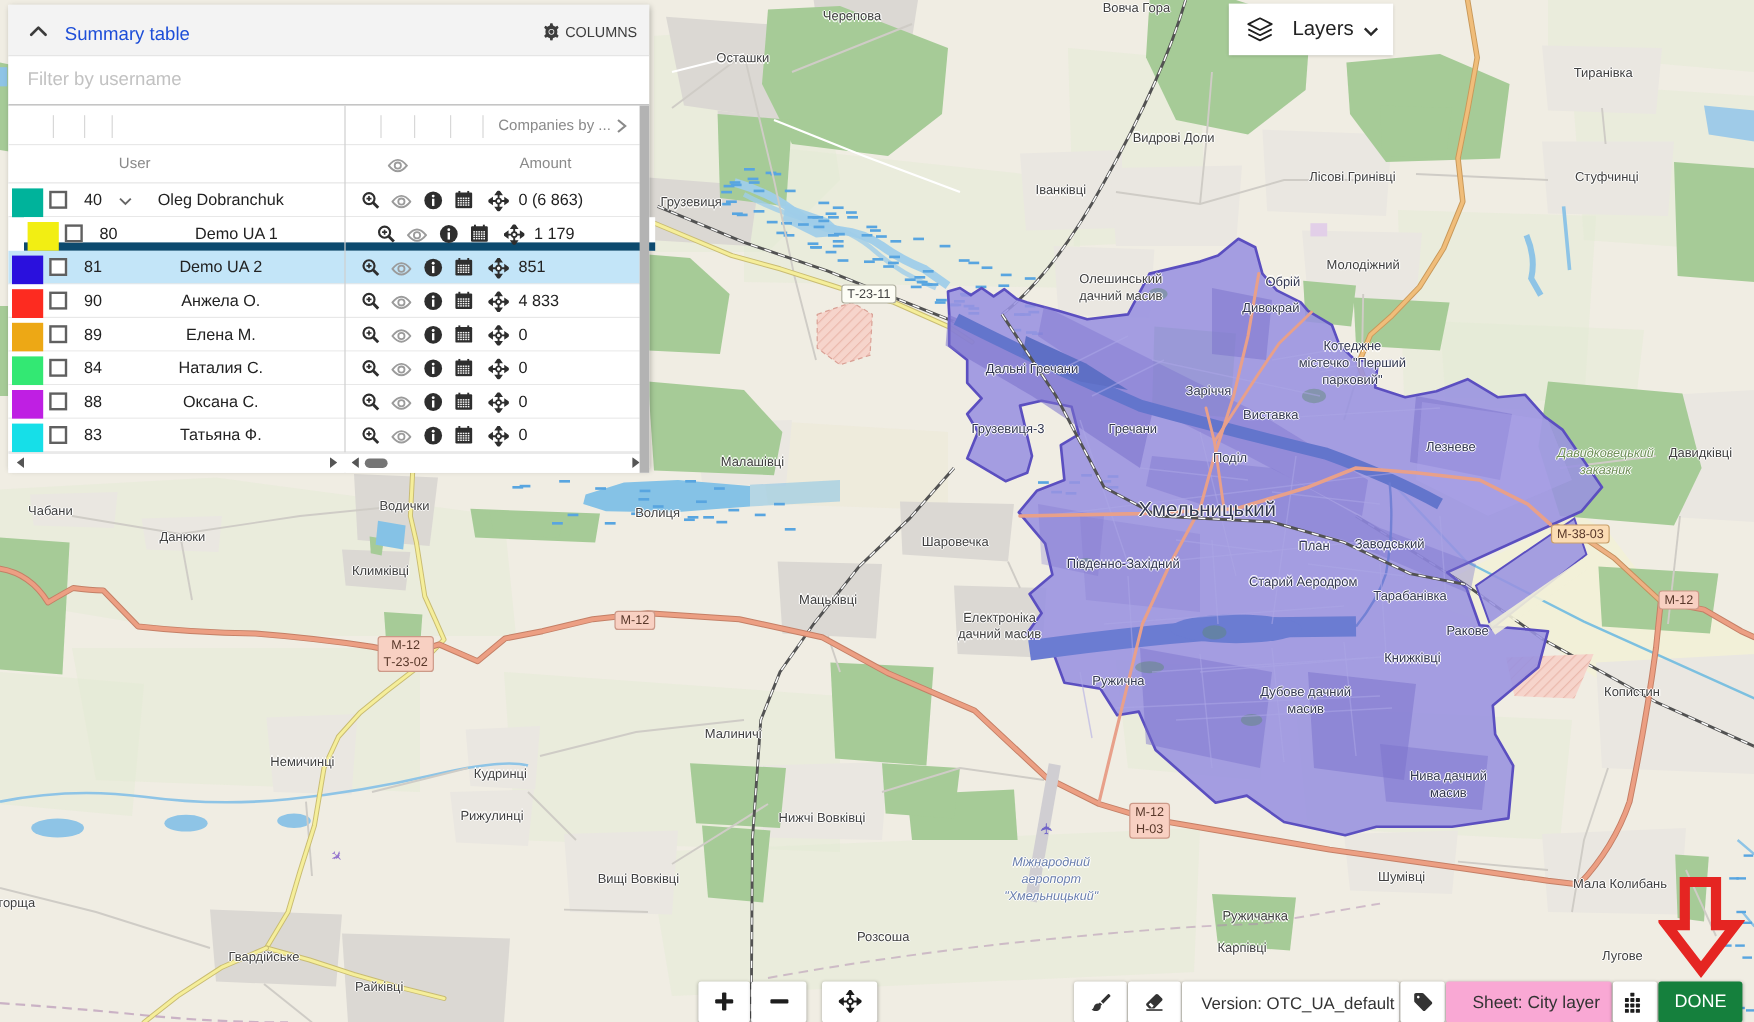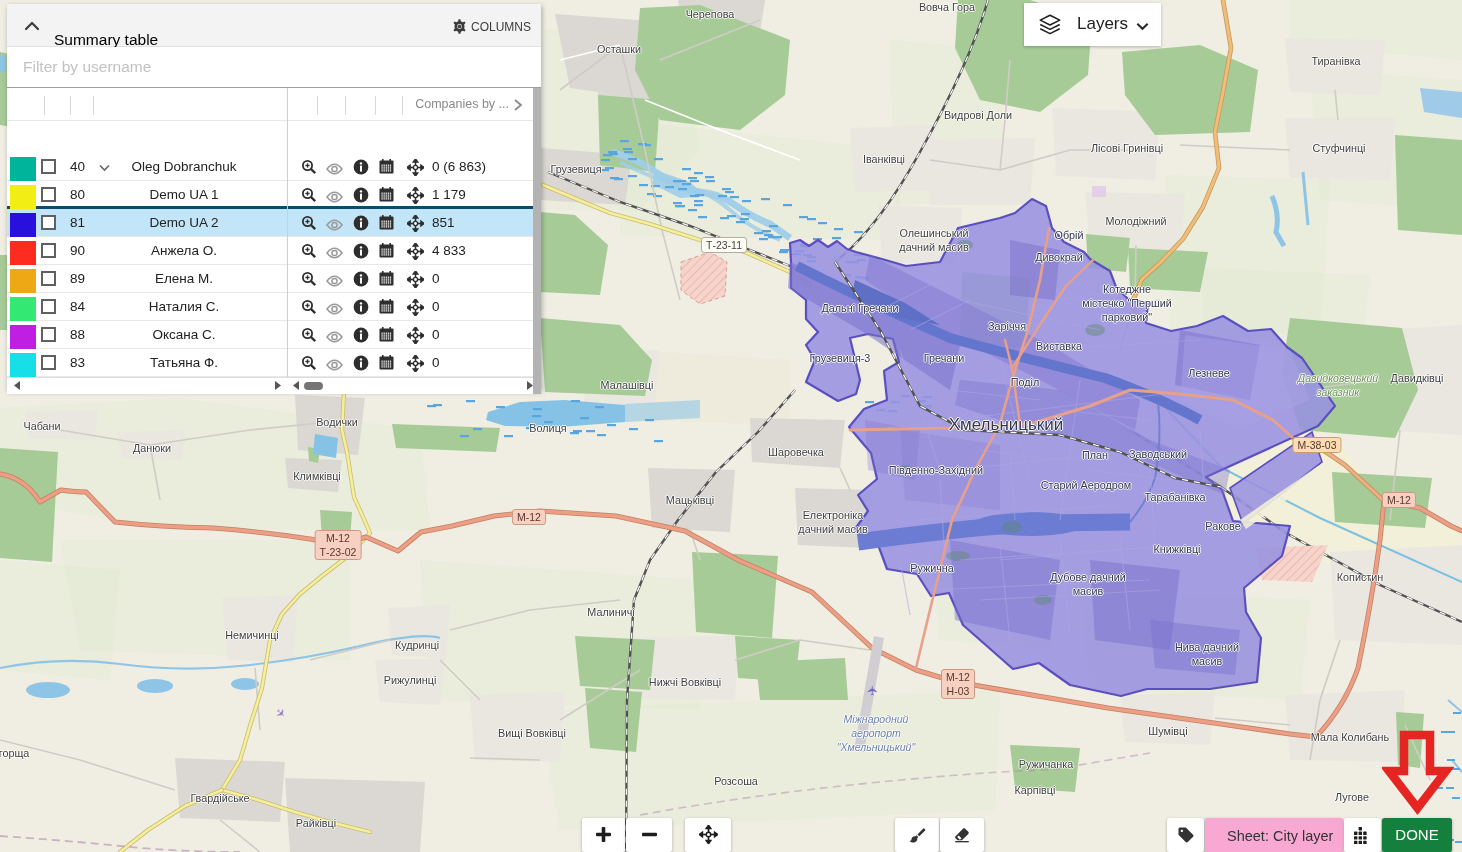--- a/index.html
+++ b/index.html
@@ -426,21 +426,21 @@
 <div class="Sh" style="left:338px;top:545px;">М-12<br>Т-23-02</div>
 <div class="Sh" style="left:529px;top:517px;">М-12</div>
 <div class="Sh" style="left:958px;top:684px;">М-12<br>Н-03</div>
 <div class="Sh" style="left:1399px;top:500px;">М-12</div>
 <div class="Sh" style="left:1317px;top:445px;background:#fbdcb4;border-color:#c9a06a">М-38-03</div>
 <div style="position:absolute;left:7px;top:4px;width:534px;height:386px;background:#fff;box-shadow:1px 2px 5px rgba(0,0,0,.3);z-index:10;">
 <div style="position:absolute;left:0;top:0;width:534px;height:43px;background:#f3f3f3;border-bottom:1px solid #e2e2e2;">
 <svg width="18" height="18" viewBox="0 0 18 18" style="position:absolute;left:16px;top:13px">
           <path d="M3 12 L9 6 L15 12" fill="none" stroke="#3c3c3c" stroke-width="2.2" stroke-linecap="round" stroke-linejoin="round"></path>
         </svg>
-<span style="position:absolute;left:47px;top:27px;font-size:15.5px;color:#000000;">Summary table</span>
+<span style="position:absolute;left:47px;top:16px;font-size:15.5px;color:#1d4ed8;">Summary table</span>
 <svg width="15" height="15" viewBox="0 0 100 100" style="position:absolute;left:445px;top:15px">
           <path fill="#3c3c3c" d="M50 34 A16 16 0 1 0 50 66 A16 16 0 1 0 50 34 M43.8 2 L56.2 2 L58.9 15.2 Q65.7 17.2 71.3 21.3 L84 16.7 L90.2 27.4 L80.9 37.2 Q83.2 43.8 83.2 50 Q83.2 56.2 80.9 62.8 L90.2 72.6 L84 83.3 L71.3 78.7 Q65.7 82.8 58.9 84.8 L56.2 98 L43.8 98 L41.1 84.8 Q34.3 82.8 28.7 78.7 L16 83.3 L9.8 72.6 L19.1 62.8 Q16.8 56.2 16.8 50 Q16.8 43.8 19.1 37.2 L9.8 27.4 L16 16.7 L28.7 21.3 Q34.3 17.2 41.1 15.2 Z M50 38 A12 12 0 1 1 50 62 A12 12 0 1 1 50 38"></path>
         </svg>
 <span style="position:absolute;left:464px;top:16px;font-size:12px;color:#3c3c3c;">COLUMNS</span>
 </div>
 <div style="position:absolute;left:0;top:43px;width:534px;height:41px;background:#fff;border-bottom:1px solid #9f9f9f;">
 <span style="position:absolute;left:16px;top:11px;font-size:15.5px;color:#c2c2c2;">Filter by username</span>
       </div>
 <div style="position:absolute;left:0;top:84px;width:534px;height:306px;background:#fff;">
 <div style="position:absolute;left:0;top:0;width:526px;height:33px;border-bottom:1px solid #e8e8e8;">
@@ -448,20 +448,28 @@
 <div style="position:absolute;left:63px;top:8px;width:1px;height:19px;background:#d8d8d8;"></div>
 <div style="position:absolute;left:86px;top:8px;width:1px;height:19px;background:#d8d8d8;"></div>
 <div style="position:absolute;left:310px;top:8px;width:1px;height:19px;background:#d8d8d8;"></div>
 <div style="position:absolute;left:338px;top:8px;width:1px;height:19px;background:#d8d8d8;"></div>
 <div style="position:absolute;left:368px;top:8px;width:1px;height:19px;background:#d8d8d8;"></div>
 <div style="position:absolute;left:395px;top:8px;width:1px;height:19px;background:#d8d8d8;"></div>
 <span style="position:absolute;right:24px;top:9px;font-size:12.5px;color:#8a8a8a;">Companies by ...</span>
 <svg width="10" height="12" viewBox="0 0 10 12" style="position:absolute;right:10px;top:11px">
             <path d="M2 1 L8 6 L2 11" fill="none" stroke="#8a8a8a" stroke-width="1.8"></path>
           </svg>
+</div>
+<div style="position:absolute;left:0;top:33px;width:526px;height:32px;border-bottom:1px solid #e0e0e0;">
+<span style="position:absolute;left:92px;top:8px;font-size:12.5px;color:#8a8a8a;">User</span>
+<div style="position:absolute;left:316px;top:10px;"><svg width="17" height="12" viewBox="0 0 17 12">
+              <path d="M1 6 Q8.5 -3.5 16 6 Q8.5 15.5 1 6 Z" fill="none" stroke="#9b9b9b" stroke-width="1.6"></path>
+              <circle cx="8.5" cy="6" r="2.6" fill="none" stroke="#9b9b9b" stroke-width="1.5"></circle>
+            </svg></div>
+<span style="position:absolute;left:426px;top:8px;font-size:12.5px;color:#8a8a8a;">Amount</span>
 </div>
 <div style="position:absolute;left:0;top:65px;width:526px;height:28px;background:#fff;border-bottom:1px solid #e8e8e8;">
 <div style="position:absolute;left:3px;top:4px;width:26px;height:24px;background:#00b39b;"></div>
 <div style="position:absolute;left:34px;top:6px;width:15px;height:15px;border:2px solid #606060;background:#fff;"></div>
 <span style="position:absolute;left:63px;top:6px;font-size:13.5px;color:#222;">40</span>
 <svg width="11" height="8" viewBox="0 0 11 8" style="position:absolute;left:92px;top:11px">
             <path d="M1 1.5 L5.5 6 L10 1.5" fill="none" stroke="#666" stroke-width="1.6"></path>
           </svg>
 <span style="position:absolute;left:177px;top:6px;font-size:13.5px;color:#222;transform:translateX(-50%);white-space:nowrap;">Oleg Dobranchuk</span>
 <div style="position:absolute;left:294px;top:6px;"><svg width="16" height="16" viewBox="0 0 16 16">
@@ -511,21 +519,21 @@
                 <line x1="2" y1="8.5" x2="15" y2="8.5"></line>
                 <path d="M8.5 0 L10.6 3 L6.4 3 Z"></path>
                 <path d="M8.5 17 L10.6 14 L6.4 14 Z"></path>
                 <path d="M0 8.5 L3 6.4 L3 10.6 Z"></path>
                 <path d="M17 8.5 L14 6.4 L14 10.6 Z"></path>
               </g>
               <circle cx="8.5" cy="8.5" r="2.1" fill="#fff" stroke="#2e2e2e" stroke-width="1.4"></circle>
             </svg></div>
 <span style="position:absolute;left:425px;top:6px;font-size:13.5px;color:#222;">0 (6 863)</span>
 </div>
-<div style="position:absolute;left:0;top:93px;width:526px;height:28px;background:#fff;border-bottom:3px solid #0c4a6e;">
+<div style="position:absolute;left:13px;top:93px;width:526px;height:28px;background:#fff;border-bottom:7px solid #0c4a6e;">
 <div style="position:absolute;left:3px;top:4px;width:26px;height:24px;background:#f2ee13;"></div>
 <div style="position:absolute;left:34px;top:6px;width:15px;height:15px;border:2px solid #606060;background:#fff;"></div>
 <span style="position:absolute;left:63px;top:6px;font-size:13.5px;color:#222;">80</span>
 <span style="position:absolute;left:177px;top:6px;font-size:13.5px;color:#222;transform:translateX(-50%);white-space:nowrap;">Demo UA 1</span>
 <div style="position:absolute;left:294px;top:6px;"><svg width="16" height="16" viewBox="0 0 16 16">
               <circle cx="6.5" cy="6.5" r="4.6" fill="none" stroke="#2e2e2e" stroke-width="1.8"></circle>
               <line x1="10" y1="10" x2="14.2" y2="14.2" stroke="#2e2e2e" stroke-width="2.4"></line>
               <line x1="6.5" y1="4.4" x2="6.5" y2="8.6" stroke="#2e2e2e" stroke-width="1.4"></line>
               <line x1="4.4" y1="6.5" x2="8.6" y2="6.5" stroke="#2e2e2e" stroke-width="1.4"></line>
             </svg></div>
@@ -993,20 +1001,23 @@
       <svg width="19" height="19" viewBox="0 0 24 24" style="position:absolute;left:13px;top:8px">
         <path fill="#333" d="M20.7 3.3 c-.4-.4-1-.4-1.4 0 l-7.4 7.4 2.4 2.4 7.4-7.4 c.4-.4.4-1 0-1.4 z M10.8 11.8 l-1.2 1.2 c-1.4-.3-2.9.1-4 1.2 -.9.9-.9 2.2-1.6 3.4 -.4.7-1 1.3-1.9 1.6 1.2 1 2.9 1.7 4.6 1.7 1.4 0 2.8-.5 3.8-1.6 1.1-1.1 1.5-2.6 1.2-4 l1.4-1.4 -2.3-2.1 z"></path>
       </svg>
     </div>
 <div style="position:absolute;left:940px;top:818px;width:44px;height:34px;background:#fff;border-radius:2.5px;box-shadow:0 1px 3px rgba(0,0,0,.3);z-index:10;">
       <svg width="18" height="18" viewBox="0 0 24 24" style="position:absolute;left:13px;top:8px">
         <path fill="#333" d="M16.2 3.6 l4.2 4.2 c.8.8.8 2 0 2.8 l-8.5 8.5 -5.7 0 -2.8-2.8 c-.8-.8-.8-2 0-2.8 l9.9-9.9 c.8-.8 2.1-.8 2.9 0 z M5.6 14.8 l3.6 3.6 2.1-2.1 -3.6-3.6 -2.1 2.1 z"></path>
         <rect x="3" y="20" width="18" height="1.8" fill="#333"></rect>
       </svg>
     </div>
+<div style="position:absolute;left:985px;top:818px;width:181px;height:34px;background:#fff;border-radius:2.5px;box-shadow:0 1px 3px rgba(0,0,0,.3);z-index:10;">
+      <span style="position:absolute;left:16px;top:10px;font-size:14px;color:#333;white-space:nowrap;">Version: OTC_UA_default</span>
+    </div>
 <div style="position:absolute;left:1167px;top:818px;width:37px;height:34px;background:#fff;border-radius:2.5px;box-shadow:0 1px 3px rgba(0,0,0,.3);z-index:10;">
       <svg width="18" height="18" viewBox="0 0 24 24" style="position:absolute;left:10px;top:8px">
         <path fill="#333" d="M21.4 11.6 l-9-9 C12 2.2 11.5 2 11 2 H4 C2.9 2 2 2.9 2 4 v7 c0 .5.2 1 .6 1.4 l9 9 c.4.4.9.6 1.4.6 s1-.2 1.4-.6 l7-7 c.4-.4.6-.9.6-1.4 s-.2-1-.6-1.4 z M6.5 8 C5.7 8 5 7.3 5 6.5 S5.7 5 6.5 5 8 5.7 8 6.5 7.3 8 6.5 8 z"></path>
       </svg>
     </div>
 <div style="position:absolute;left:1205px;top:818px;width:138px;height:34px;background:#f9a8d4;border-radius:2.5px;box-shadow:0 1px 3px rgba(0,0,0,.3);z-index:10;">
       <span style="position:absolute;left:22px;top:9.5px;font-size:14.5px;color:#333;white-space:nowrap;">Sheet: City layer</span>
     </div>
 <div style="position:absolute;left:1344px;top:818px;width:37px;height:34px;background:#fff;border-radius:2.5px;box-shadow:0 1px 3px rgba(0,0,0,.3);z-index:10;">
       <svg width="17" height="17" viewBox="0 0 17 17" style="position:absolute;left:10px;top:9px">

